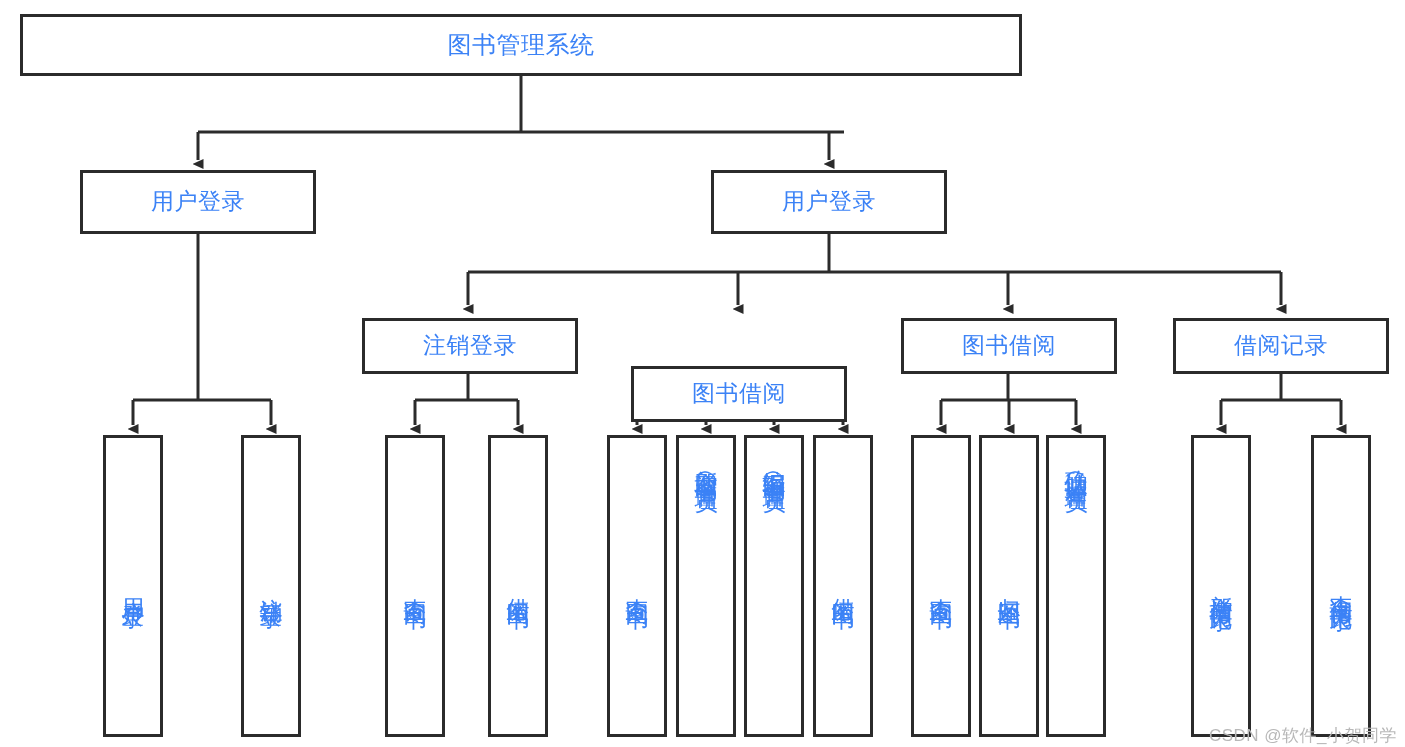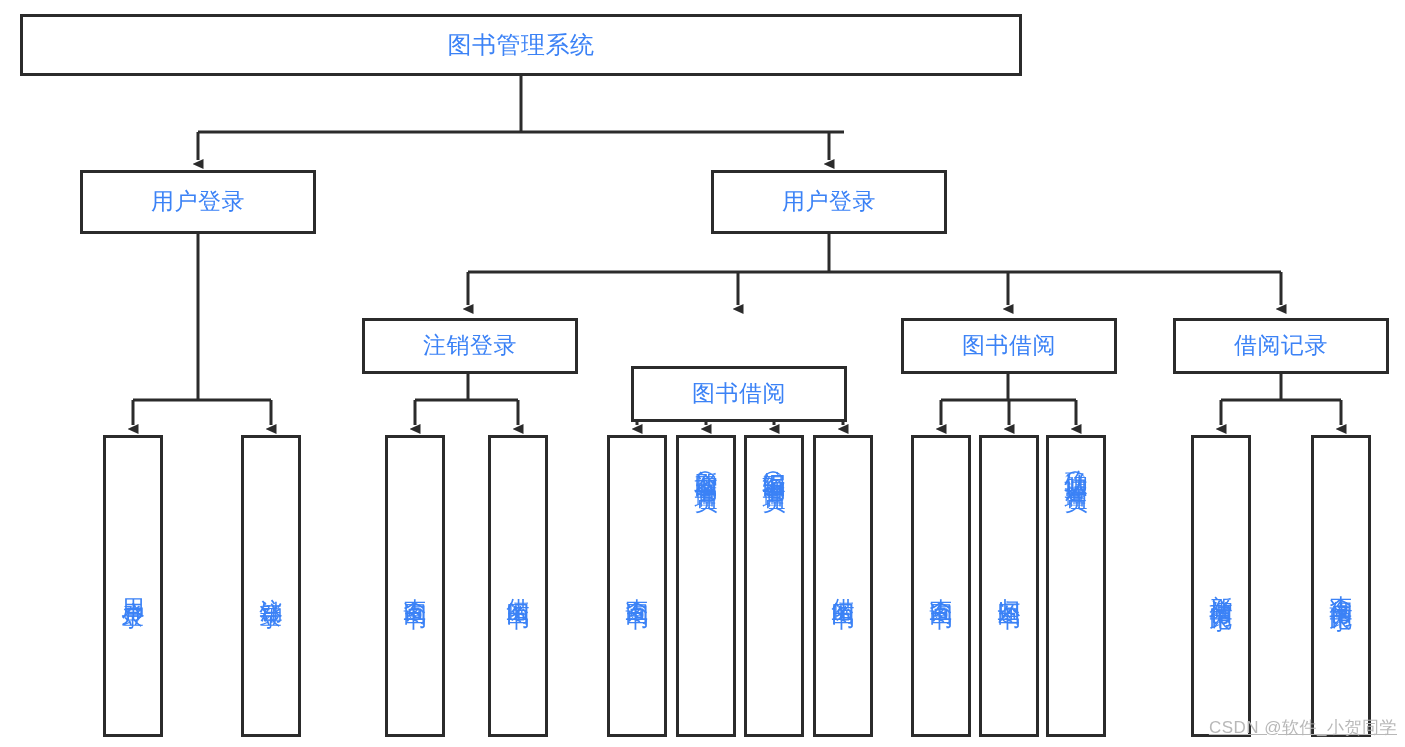--- a/index.html
+++ b/index.html
@@ -64,26 +64,25 @@
     letter-spacing: 3px;
     white-space: nowrap;
   }
   .node.vertical.centered {
     align-items: center;
     padding-top: 0;
   }
   #watermark {
     position: absolute;
     right: 8px;
-    bottom: 8px;
+    bottom: 0;
     font-size: 17px;
     color: #b8b8b8;
     white-space: nowrap;
     letter-spacing: 0.5px;
-    text-decoration: underline;
   }
 </style>
 </head>
 <body>
 
 <div id="diagram-root">
 
   <svg id="connector-layer" viewBox="0 0 1405 747" xmlns="http://www.w3.org/2000/svg">
     <defs>
       <marker id="arrow" markerWidth="10" markerHeight="11" refX="1" refY="5.5" orient="auto" markerUnits="userSpaceOnUse">

